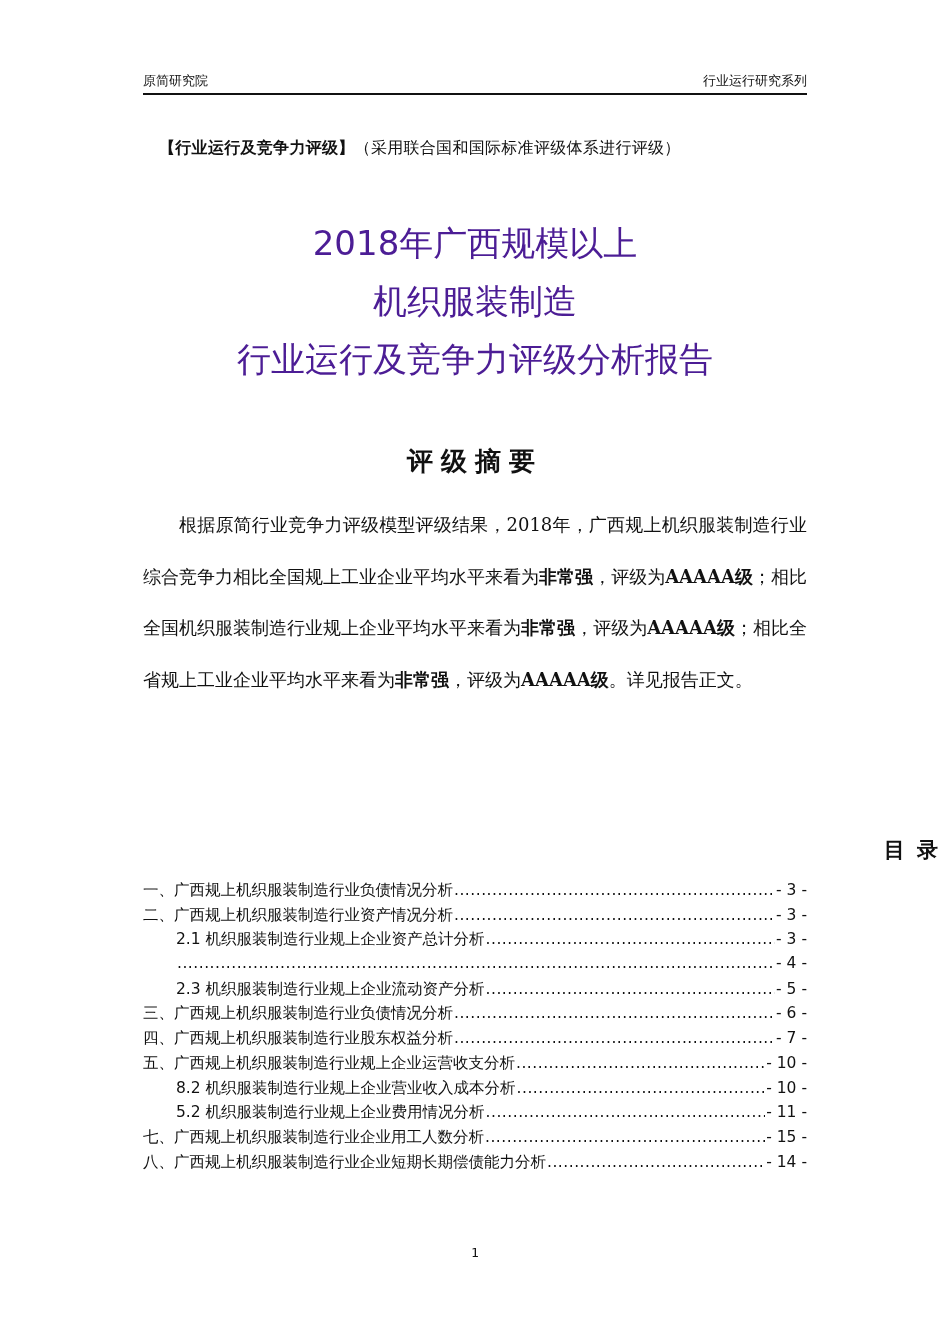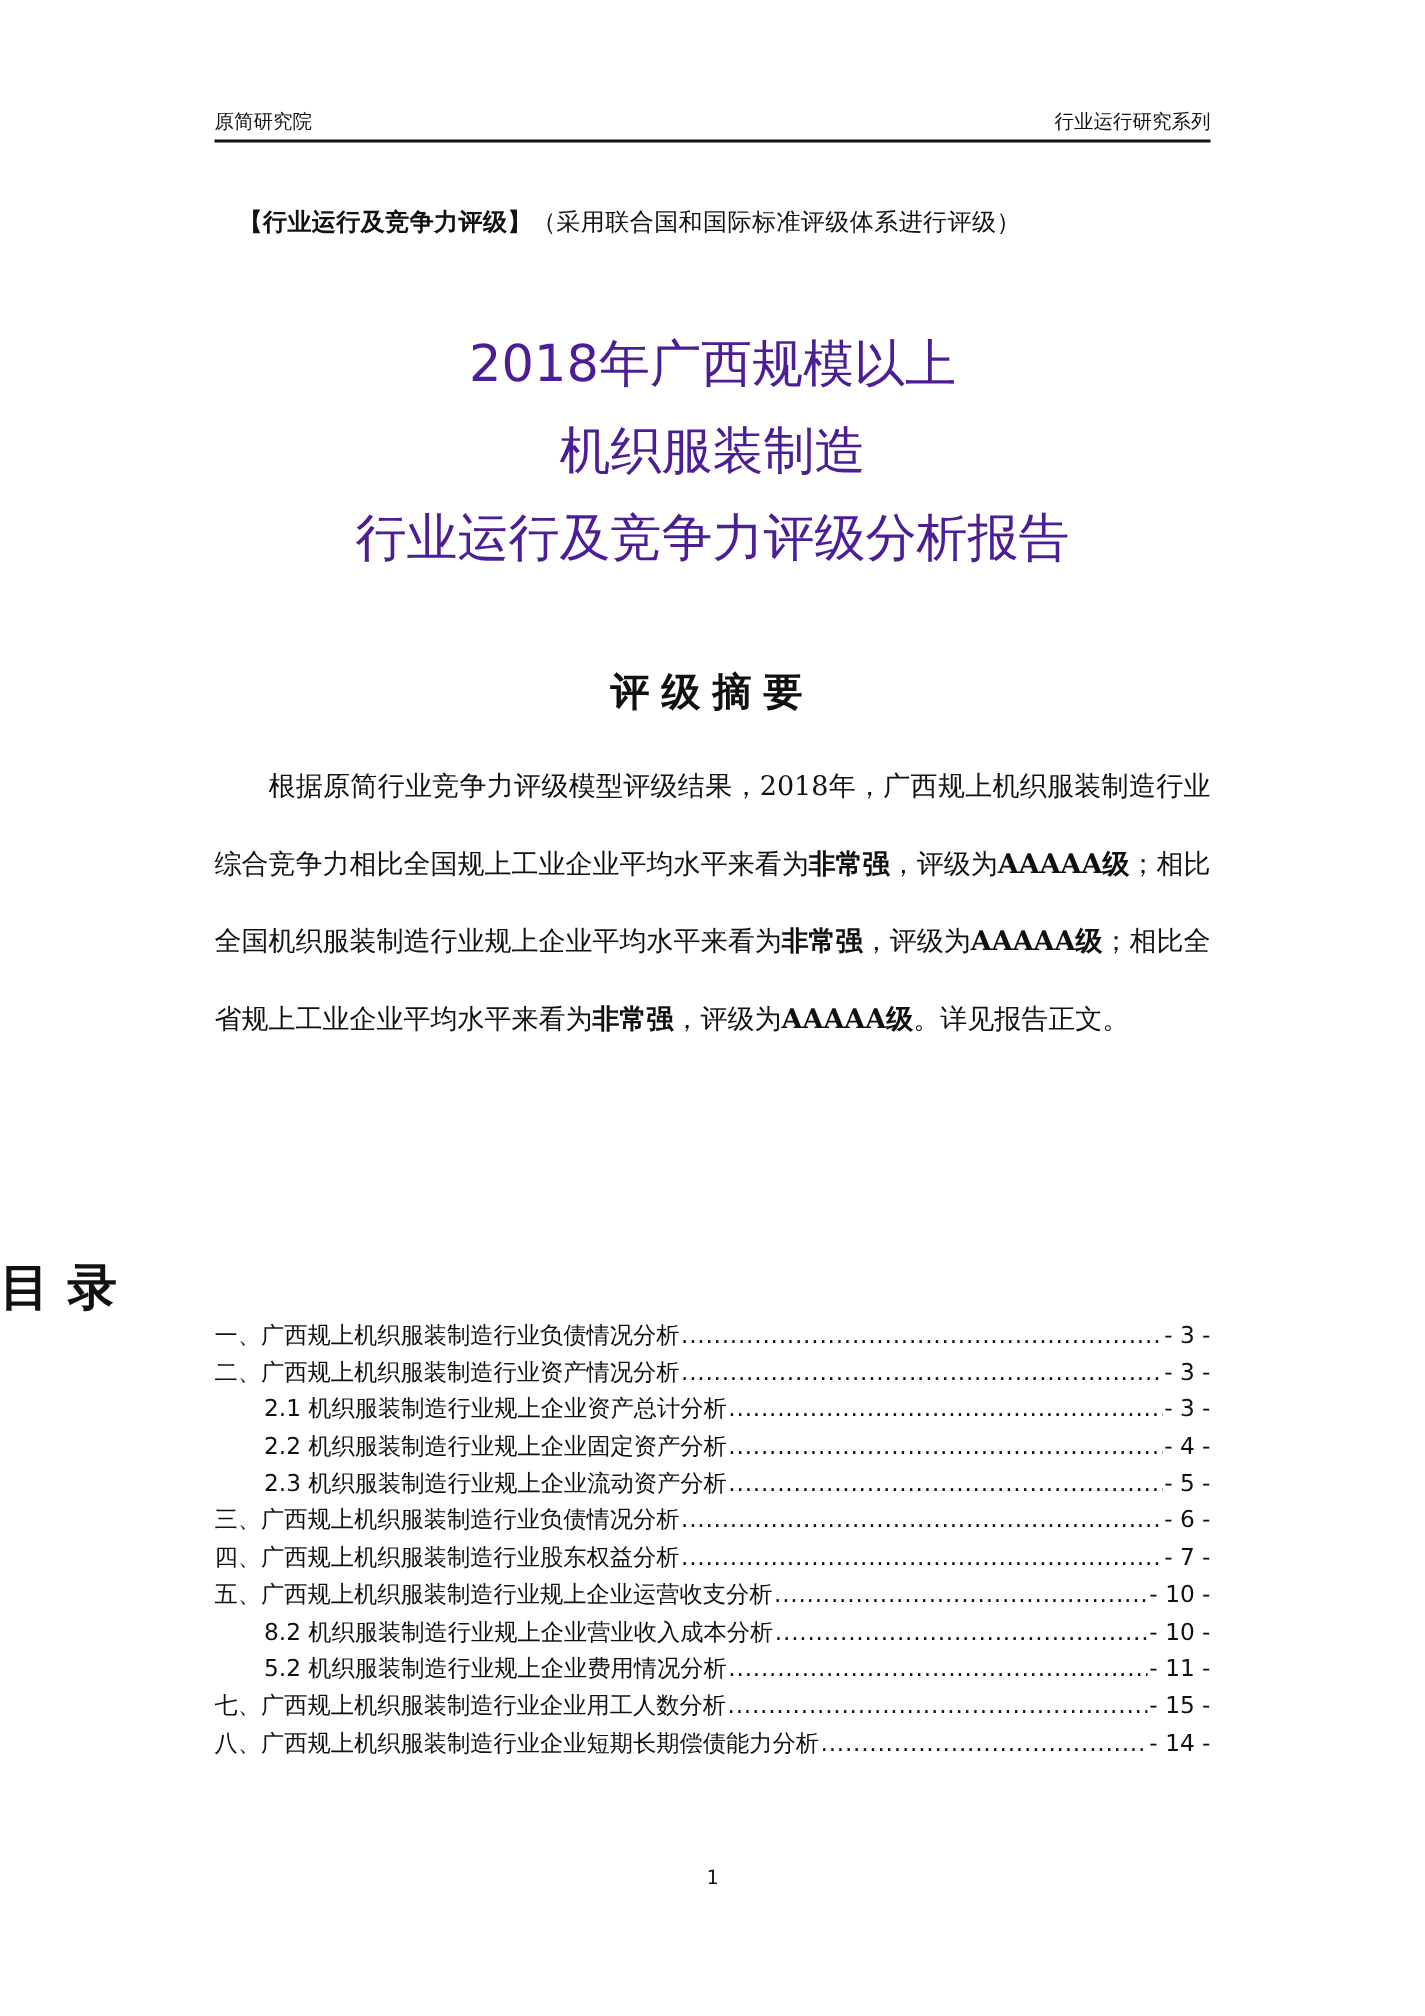--- a/index.html
+++ b/index.html
@@ -5,21 +5,21 @@
     html, body { margin: 0; padding: 0; background: #ffffff; }
     body { width: 950px; height: 1344px; position: relative; overflow: hidden; font-family: "DejaVu Serif", serif; color: #111; }
     .header { position: absolute; left: 143px; right: 143px; top: 66px; height: 24px; border-bottom: 2px solid #111; display: flex; justify-content: space-between; align-items: flex-end; font-family: "DejaVu Sans", sans-serif; font-size: 13px; padding-bottom: 3px; }
     .rating-tag { position: absolute; left: 143px; top: 138px; font-size: 16px; font-weight: bold; letter-spacing: 0.3px; white-space: nowrap; font-family: "DejaVu Sans", sans-serif; margin-left: 16px; }
     .rating-tag .normal { font-weight: normal; }
     .title { position: absolute; left: 0; right: 0; top: 214px; text-align: center; color: #4c1d95; font-size: 34px; line-height: 58px; font-family: "DejaVu Sans", sans-serif; }
     .summary-heading { position: absolute; left: 0; right: 0; top: 444px; text-align: center; font-size: 26px; font-weight: bold; letter-spacing: 8px; font-family: "DejaVu Sans", sans-serif; }
     .summary { position: absolute; left: 143px; right: 143px; top: 499px; font-size: 18px; line-height: 51.5px; text-align: justify; font-family: "DejaVu Serif", serif; }
     .summary p { margin: 0; text-indent: 2em; }
     .summary b { font-weight: bold; }
-    .toc-heading { position: absolute; left: 0; right: 0; top: 836px; text-align: left; font-size: 33px; font-weight: bold; letter-spacing: 12px; font-family: Liberation Sans, sans-serif; }
+    .toc-heading { position: absolute; left: 0; right: 0; top: 836px; text-align: right; font-size: 21px; font-weight: bold; letter-spacing: 12px; font-family: Liberation Sans, sans-serif; }
     .toc { position: absolute; left: 143px; right: 143px; top: 880px; font-family: "DejaVu Sans", sans-serif; font-size: 15.5px; }
     .toc-row { display: flex; align-items: baseline; height: 24.7px; white-space: nowrap; }
     .toc-row.sub { padding-left: 33px; }
     .toc-row .label { flex: 0 0 auto; }
     .toc-row .dots { flex: 1 1 auto; overflow: hidden; margin: 0 1px; }
     .toc-row .dots::after { content: "......................................................................................................................................................"; letter-spacing: 0.5px; }
     .toc-row .page { flex: 0 0 auto; }
     .page-num { position: absolute; left: 0; right: 0; top: 1245px; text-align: center; font-size: 13px; font-family: "DejaVu Sans Mono", monospace; }
   </style>
 </head>
@@ -58,21 +58,20 @@
       <span class="label">二、广西规上机织服装制造行业资产情况分析</span>
       <span class="dots"></span>
       <span class="page">- 3 -</span>
     </div>
   <div class="toc-row sub">
       <span class="label">2.1 机织服装制造行业规上企业资产总计分析</span>
       <span class="dots"></span>
       <span class="page">- 3 -</span>
     </div>
   <div class="toc-row sub">
-      <span class="label">2.2 机织服装制造行业规上企业固定资产分析</span>
       <span class="dots"></span>
       <span class="page">- 4 -</span>
     </div>
   <div class="toc-row sub">
       <span class="label">2.3 机织服装制造行业规上企业流动资产分析</span>
       <span class="dots"></span>
       <span class="page">- 5 -</span>
     </div>
   <div class="toc-row">
       <span class="label">三、广西规上机织服装制造行业负债情况分析</span>

